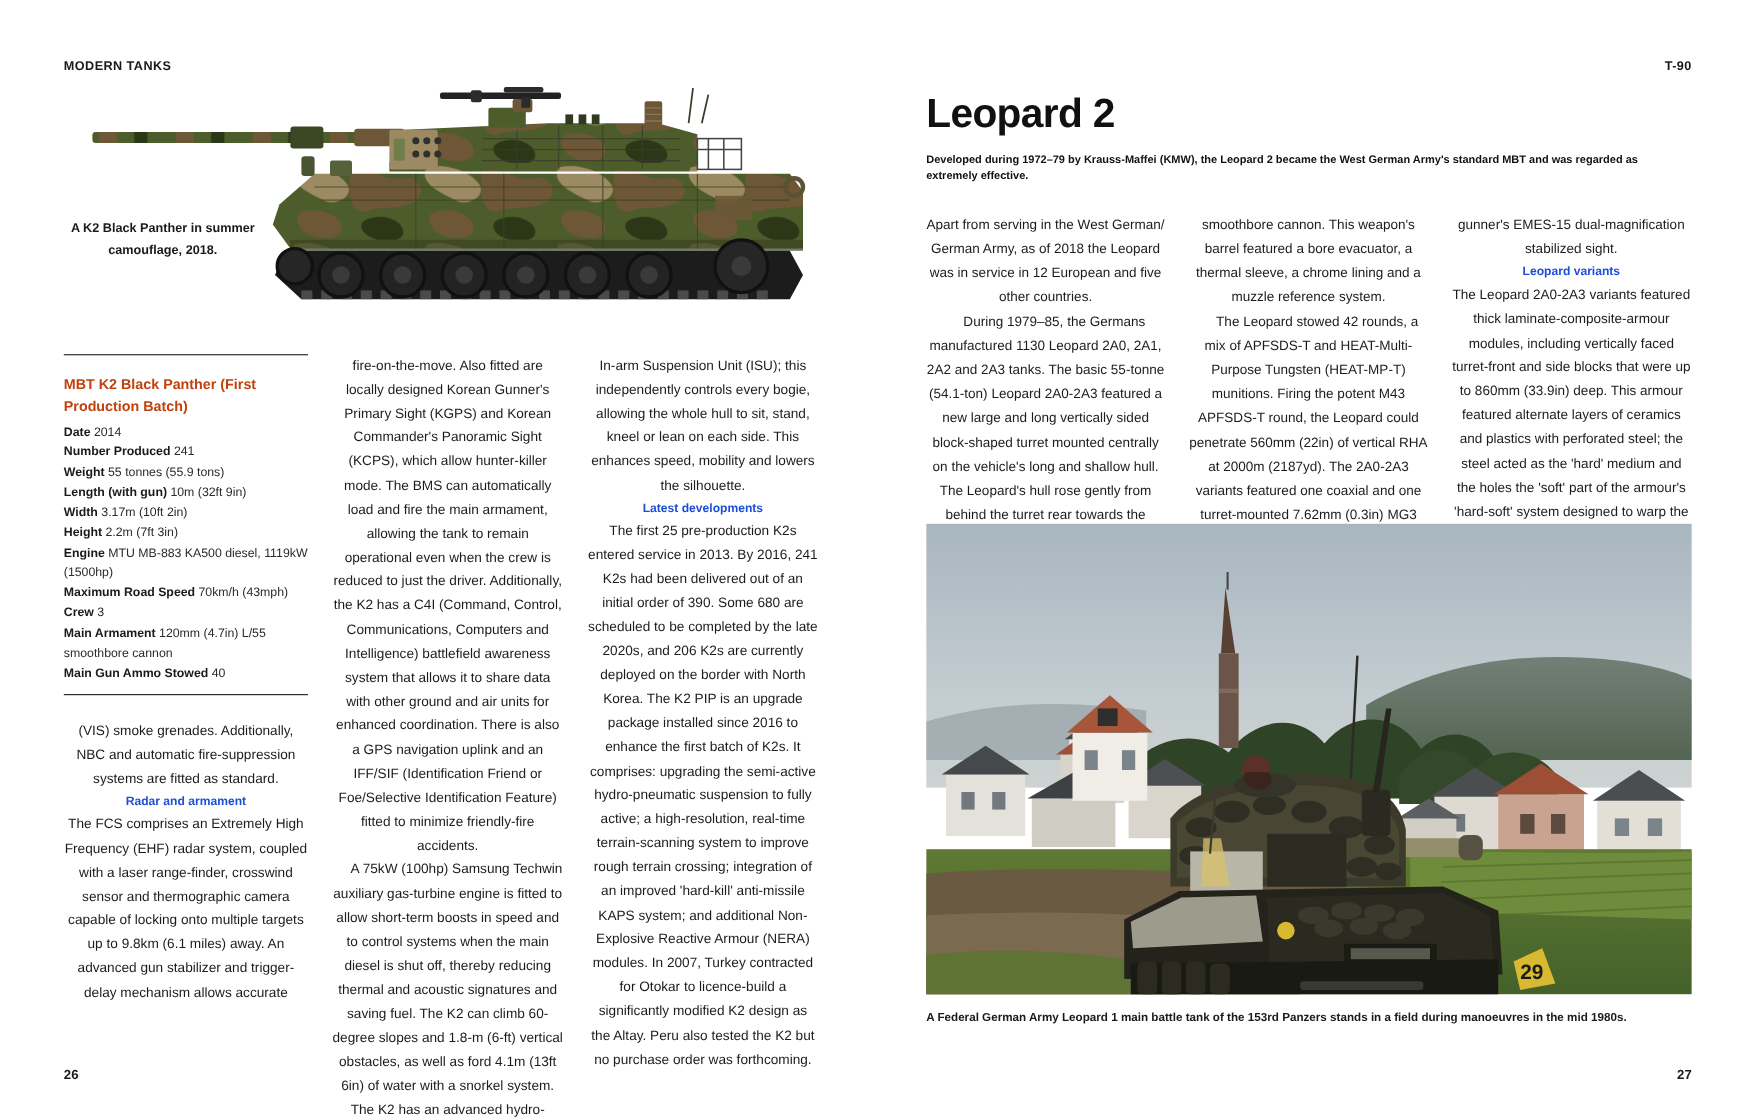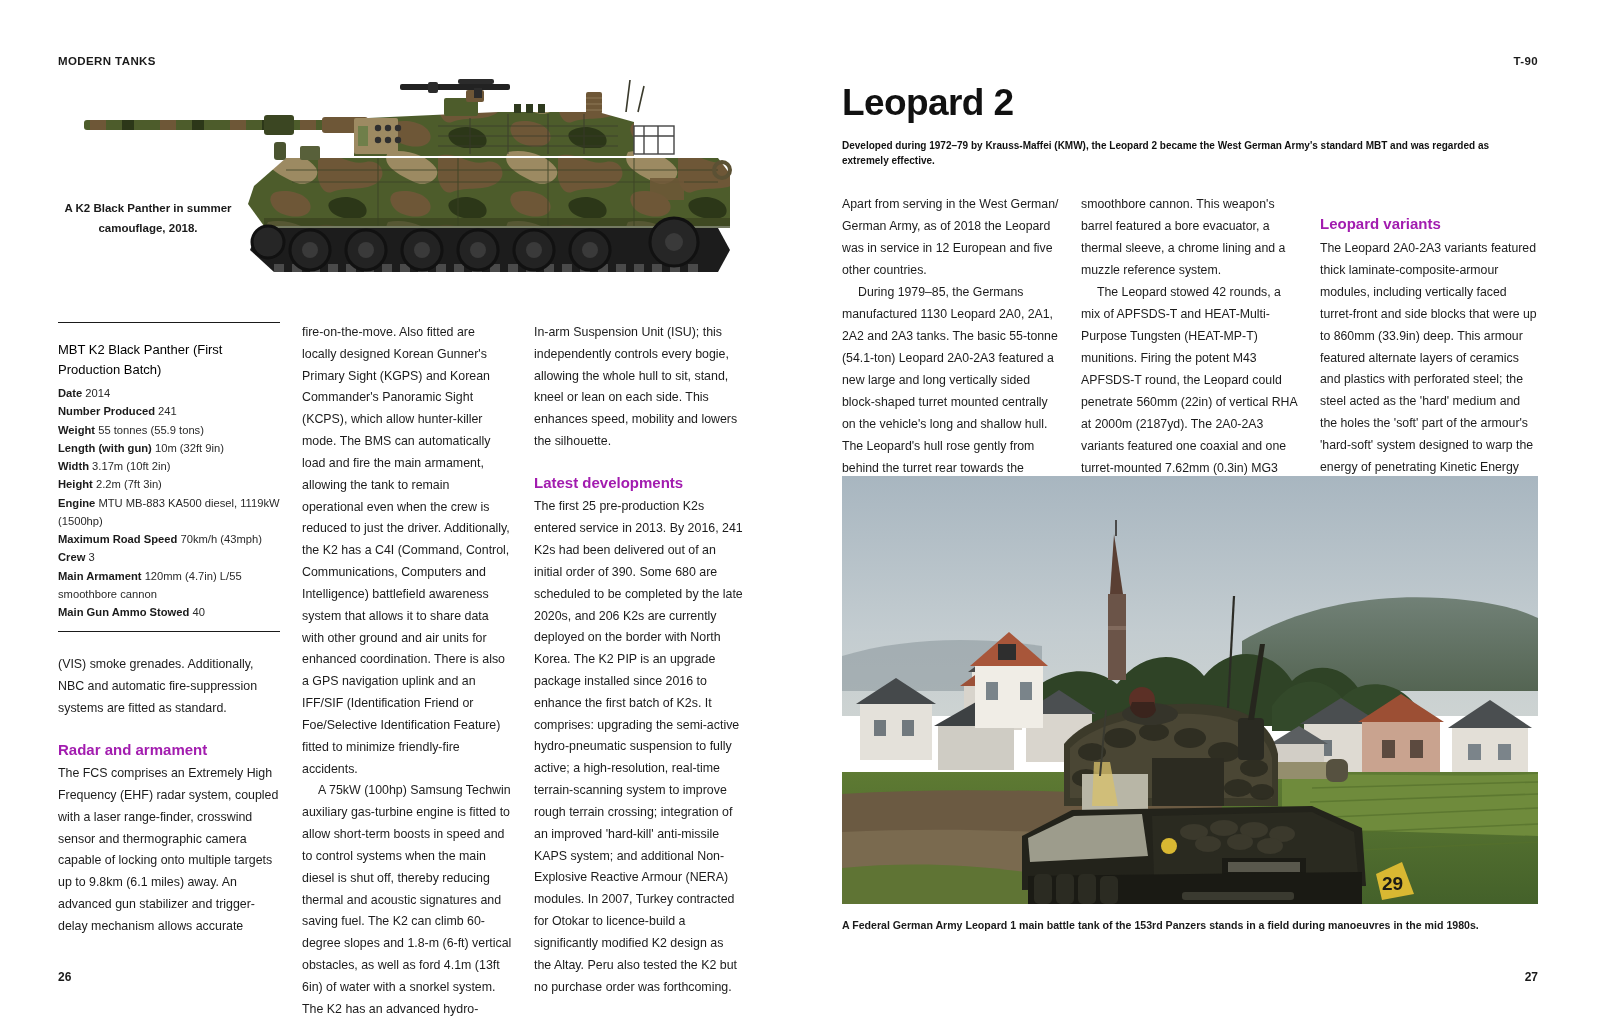--- a/index.html
+++ b/index.html
@@ -94,47 +94,46 @@
   .rule-top {
     border-top: 1.6px solid #1a1a1a;
     margin-bottom: 9px;
   }
   .rule-bottom {
     border-top: 1.6px solid #1a1a1a;
     margin-top: 10px;
   }
   .spec-title {
     font-size: 13px;
-    font-weight: normal;
+    font-weight: bold;
     line-height: 1.5;
     margin-bottom: 5px;
-    color: #000000;
+    color: #c2410c;
     margin-top: 17px;
   }
   .spec-row {
     font-size: 11.2px;
     line-height: 1.63;
     color: #2a2a2a;
   }
   .spec-row b { color: #1a1a1a; }
 
   .body-txt {
     font-size: 12.4px;
     line-height: 1.76;
     color: #1c1c1c;
-    text-align: left;
+    text-align: center;
   }
   .body-txt p { margin: 0; }
   .body-txt p.indent { text-indent: 16px; }
   .sub-head {
-    font-size: 15px;
+    font-size: 11px;
     font-weight: bold;
     line-height: 1.76;
-    color: #a21caf;
-    margin-top: 17px;
+    color: #1d4ed8;
   }
   .spacer-after-box { height: 22px; }
 
   
   .r-title {
     font-size: 37px;
     font-weight: bold;
     letter-spacing: -0.6px;
     line-height: 1.05;
     margin: 32px 0 0 0;
@@ -436,20 +435,21 @@
 
       <div class="rcol">
         <div class="body-txt">
           <p>smoothbore cannon. This weapon's barrel featured a bore evacuator, a thermal sleeve, a chrome lining and a muzzle reference system.</p>
           <p class="indent">The Leopard stowed 42 rounds, a mix of APFSDS-T and HEAT-Multi-Purpose Tungsten (HEAT-MP-T) munitions. Firing the potent M43 APFSDS-T round, the Leopard could penetrate 560mm (22in) of vertical RHA at 2000m (2187yd). The 2A0-2A3 variants featured one coaxial and one turret-mounted 7.62mm (0.3in) MG3 machine gun. The tank's lethality was managed by a sophisticated FCS and was in part serviced through the</p>
         </div>
       </div>
 
       <div class="rcol">
         <div class="body-txt">
+          <p>gunner's EMES-15 dual-magnification stabilized sight.</p>
           <div class="sub-head">Leopard variants</div>
           <p>The Leopard 2A0-2A3 variants featured thick laminate-composite-armour modules, including vertically faced turret-front and side blocks that were up to 860mm (33.9in) deep. This armour featured alternate layers of ceramics and plastics with perforated steel; the steel acted as the 'hard' medium and the holes the 'soft' part of the armour's 'hard-soft' system designed to warp the energy of penetrating Kinetic Energy (KE) rounds or HEAT molten jets.</p>
         </div>
       </div>
 
     </div>
   </div>
 
   <div class="photo-wrap">
     <svg width="696" height="428" viewBox="0 0 696 428">

